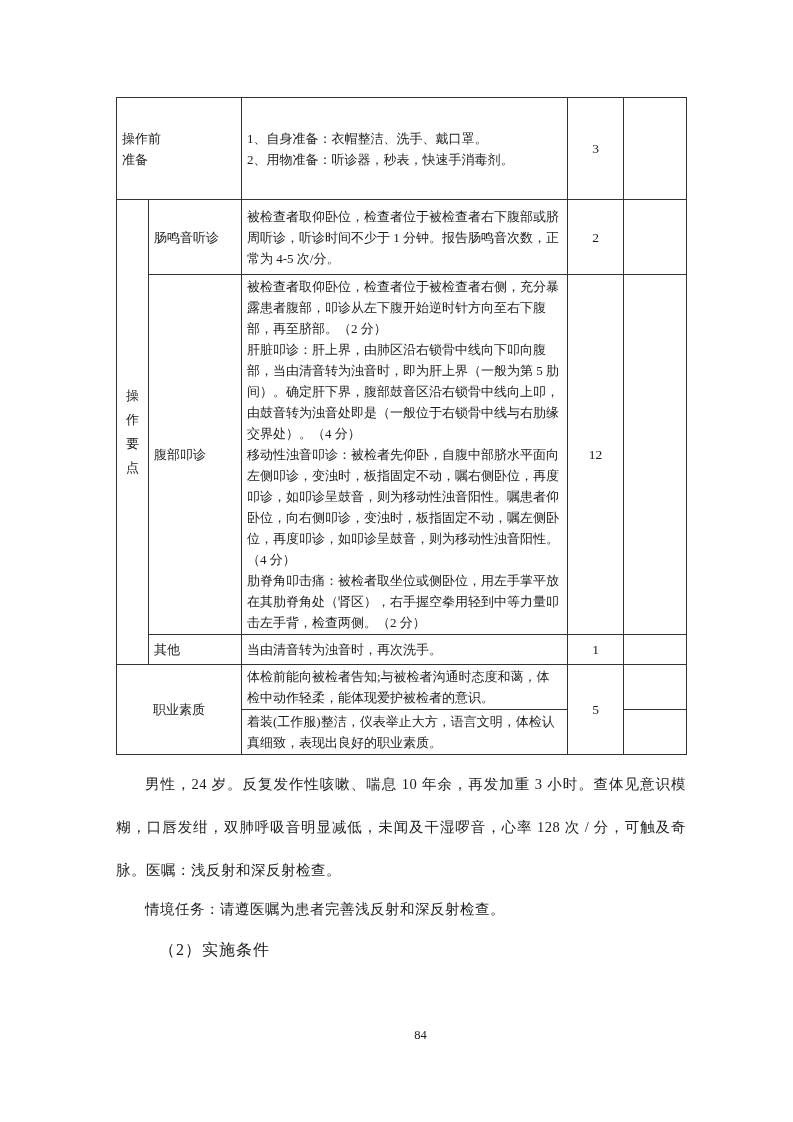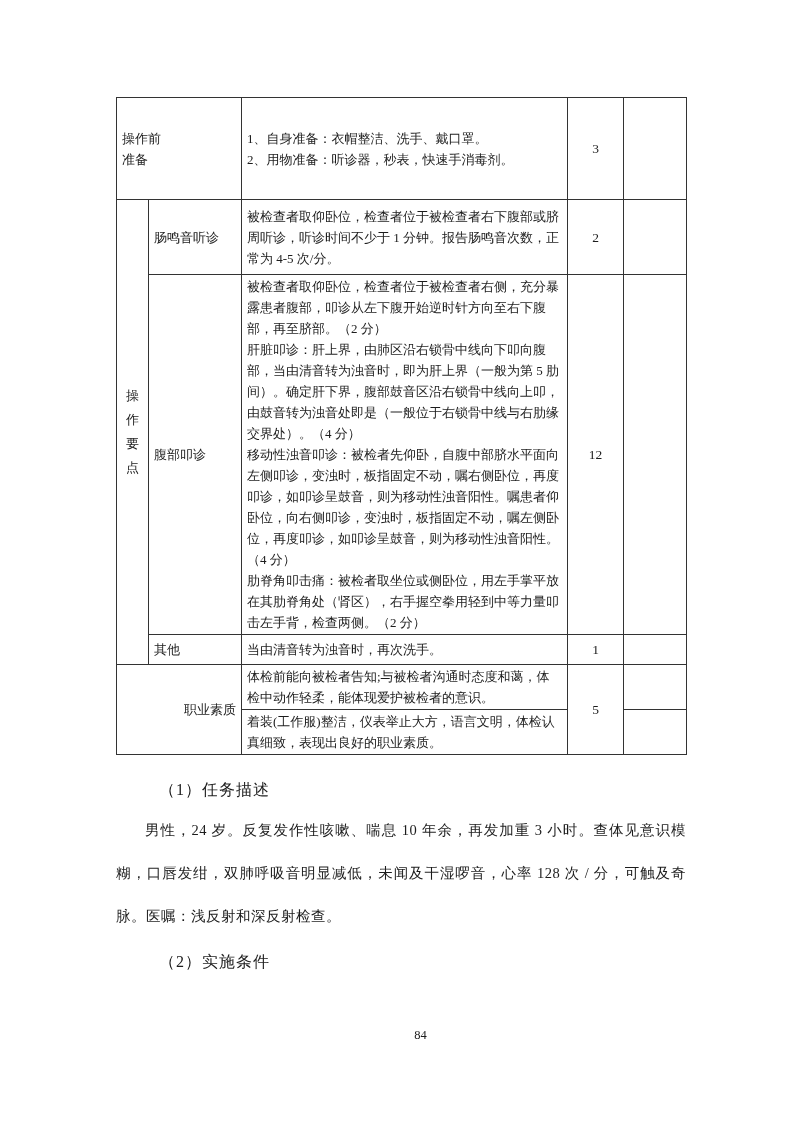--- a/index.html
+++ b/index.html
@@ -25,21 +25,21 @@
     border: 1px solid #333333;
     padding: 1px 5px;
     line-height: 21px;
     vertical-align: middle;
     box-sizing: border-box;
     word-break: break-all;
   }
   .pre { white-space: pre-line; }
   .cell-label { text-align: left; margin-left: 6px; }
   .cell-label-indent { padding-left: 26px; white-space: pre-line; }
-  .cell-center { text-align: right; }
+  .cell-center { text-align: center; }
   .cell-score { text-align: center; font-size: 13.5px; }
   .vertical-label { text-align: center; padding: 0; }
   .vertical-label span {
     display: block;
     width: 15px;
     margin: 0 auto;
     word-break: break-all;
     line-height: 24px;
     text-align: center;
   }
@@ -139,22 +139,22 @@
         <td></td>
       </tr>
       <tr style="height:42px">
         <td class="pre">着装(工作服)整洁，仪表举止大方，语言文明，体检认真细致，表现出良好的职业素质。</td>
         <td></td>
       </tr>
     </tbody>
   </table>
 
 
-  <div class="sub-heading">（1）任务描述</div>
 
   <p class="body-para">男性，24 岁。反复发作性咳嗽、喘息 10 年余，再发加重 3 小时。查体见意识模糊，口唇发绀，双肺呼吸音明显减低，未闻及干湿啰音，心率 128 次 / 分，可触及奇脉。医嘱：浅反射和深反射检查。</p>
 
+  <p class="body-para-single">情境任务：请遵医嘱为患者完善浅反射和深反射检查。</p>
 
   <div class="sub-heading-2">（2）实施条件</div>
 
   <div class="page-number">84</div>
 
 </div>
 
 </body></html>

